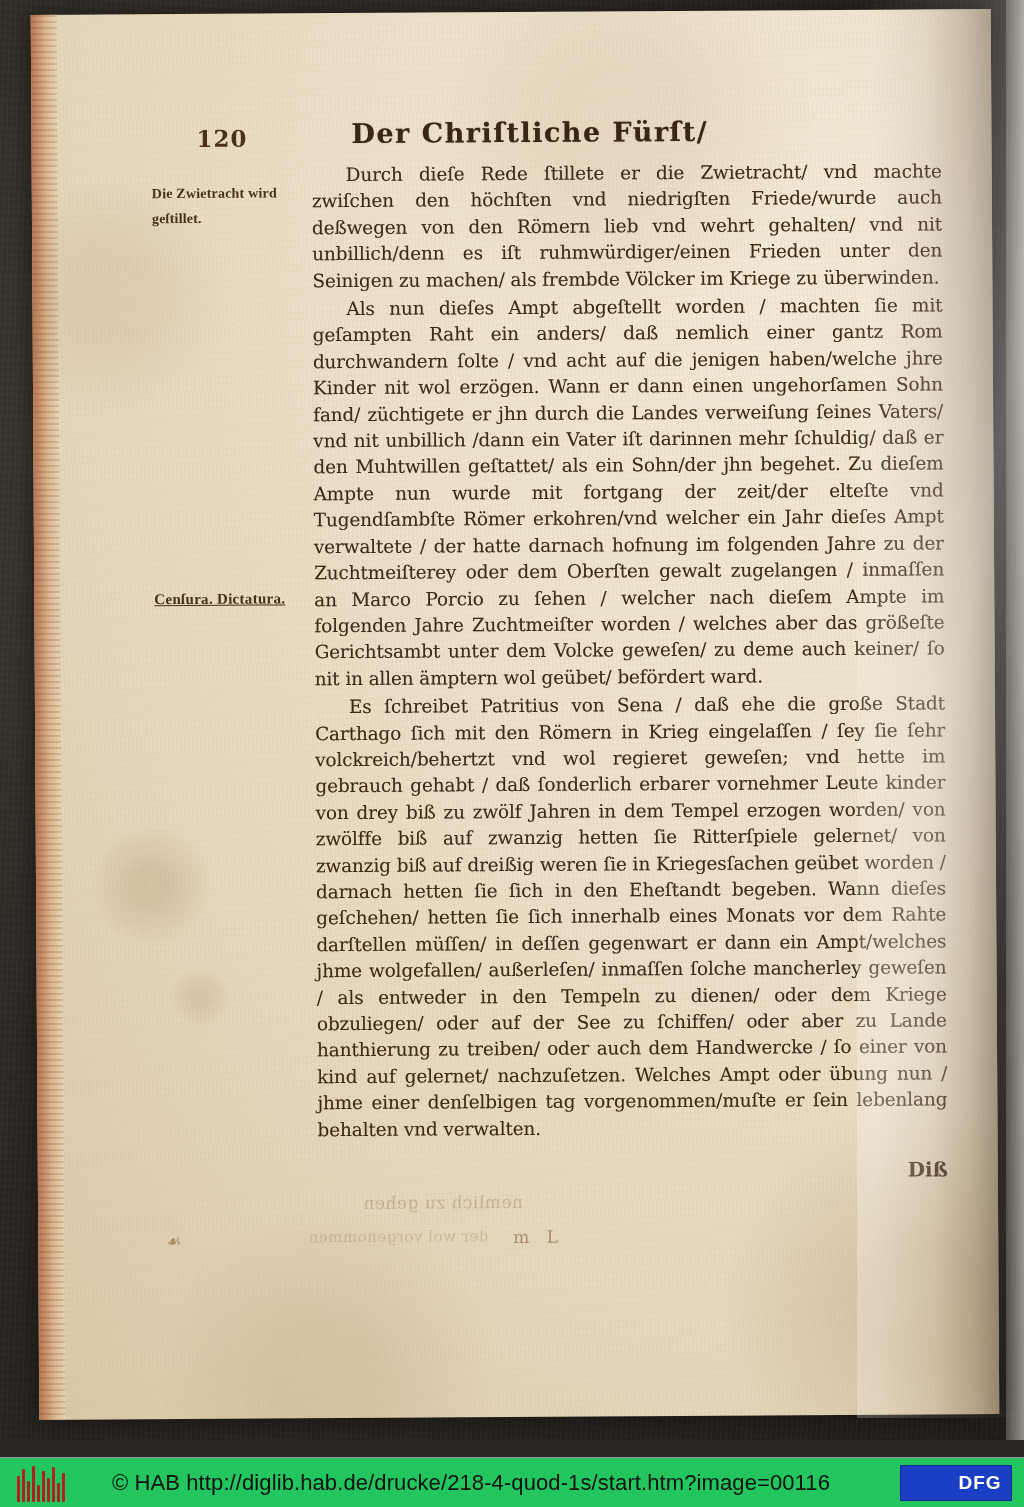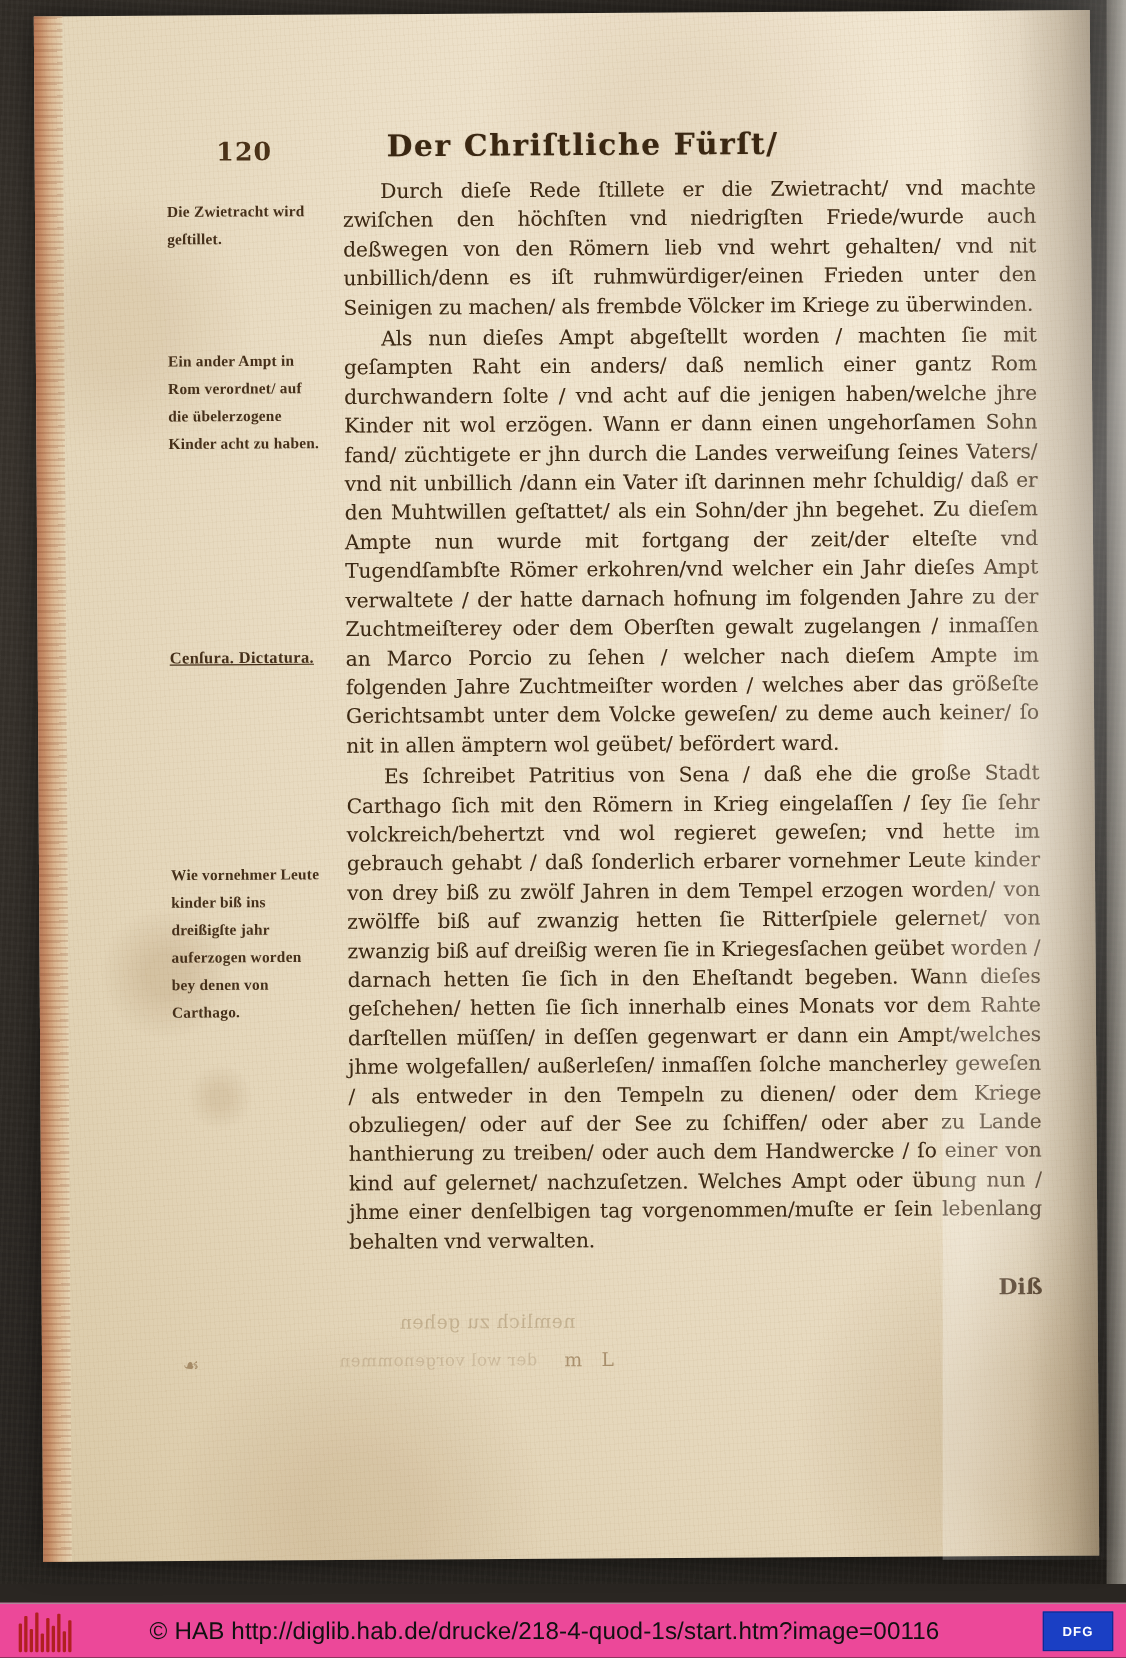--- a/index.html
+++ b/index.html
@@ -170,21 +170,21 @@
     font-family:"DejaVu Serif", serif;
     font-size:17px;
     color:rgba(120,85,45,.55);
   }
   #sig-left{ left:8px; top:1112px; }
   #sig-mid{  left:355px; top:1110px; letter-spacing:6px;}
 
   
   #footer-bar{
     position:absolute;left:0;bottom:0;width:1024px;height:49px;
-    background:#ec4899;
+    background:#22c55e;
     border-top:1px solid #9a9a9a;
     display:flex;align-items:center;
   }
   #hab-logo{
     width:62px;height:38px;margin-left:10px;flex:0 0 auto;
     display:flex;align-items:flex-end;justify-content:center;gap:2px;
   }
   #hab-logo i{
     display:block;width:3px;background:#b02020;border-radius:1px;
   }
@@ -193,22 +193,23 @@
     font-family:"Liberation Sans", sans-serif;
     font-size:22px;color:#111;letter-spacing:.1px;
     white-space:nowrap;
     padding-right:30px;
   }
   #dfg-logo{
     flex:0 0 auto;margin-right:12px;
     width:62px;height:34px;background:#1a3fc4;
     display:flex;align-items:center;justify-content:center;
     font-family:"Liberation Sans", sans-serif;
-    font-weight:700;font-size:12px;color:#ffffff;letter-spacing:1px;
+    font-weight:700;font-size:19px;color:#ffffff;letter-spacing:1px;
     border:1px solid #0d2a92;
+    padding-left:48px;
   }
   
   #right-sliver{
     position:absolute;right:0;top:0;width:18px;height:1440px;
     background:linear-gradient(90deg, rgba(230,222,205,.25), rgba(245,240,228,.55));
   }
 </style>
 </head>
 <body>
 
@@ -224,23 +225,21 @@
     <div id="gutter-shadow"></div>
 
     <div id="text-block">
 
       <div id="running-head">
         <span id="folio-number">120</span>
         <span id="head-title" class="fr">Der Chriſtliche Fürſt/</span>
       </div>
 
       <div class="margin-note" style="top:62px;">Die Zwietracht wird geſtillet.</div>
-      <div class="margin-note" style="top:198px;">Ein ander Ampt in Rom verordnet/ auf die übelerzogene Kinder acht zu haben.</div>
       <div class="margin-note roman" style="top:470px;">Cenſura. Dictatura.</div>
-      <div class="margin-note" style="top:665px;">Wie vornehmer Leute kinder biß ins dreißigſte jahr auferzogen worden bey denen von Carthago.</div>
 
       <div id="body-col">
         <p class="para"><span class="ind"></span><span>Durch dieſe Rede ſtillete er die Zwietracht/ vnd machte zwiſchen den höchſten vnd niedrigſten Friede/wurde auch deßwegen von den Römern lieb vnd wehrt gehalten/ vnd nit unbillich/denn es iſt ruhmwürdiger/einen Frieden unter den Seinigen zu machen/ als frembde Völcker im Kriege zu überwinden.</span></p>
         <p class="para"><span class="ind"></span><span>Als nun dieſes Ampt abgeſtellt worden / machten ſie mit geſampten Raht ein anders/ daß nemlich einer gantz Rom durchwandern ſolte / vnd acht auf die jenigen haben/welche jhre Kinder nit wol erzögen. Wann er dann einen ungehorſamen Sohn fand/ züchtigete er jhn durch die Landes verweiſung ſeines Vaters/ vnd nit unbillich /dann ein Vater iſt darinnen mehr ſchuldig/ daß er den Muhtwillen geſtattet/ als ein Sohn/der jhn begehet. Zu dieſem Ampte nun wurde mit fortgang der zeit/der elteſte vnd Tugendſambſte Römer erkohren/vnd welcher ein Jahr dieſes Ampt verwaltete / der hatte darnach hofnung im folgenden Jahre zu der Zuchtmeiſterey oder dem Oberſten gewalt zugelangen / inmaſſen an Marco Porcio zu ſehen / welcher nach dieſem Ampte im folgenden Jahre Zuchtmeiſter worden / welches aber das größeſte Gerichtsambt unter dem Volcke geweſen/ zu deme auch keiner/ ſo nit in allen ämptern wol geübet/ befördert ward.</span></p>
         <p class="para"><span class="ind"></span><span>Es ſchreibet Patritius von Sena / daß ehe die große Stadt Carthago ſich mit den Römern in Krieg eingelaſſen / ſey ſie ſehr volckreich/behertzt vnd wol regieret geweſen; vnd hette im gebrauch gehabt / daß ſonderlich erbarer vornehmer Leute kinder von drey biß zu zwölf Jahren in dem Tempel erzogen worden/ von zwölffe biß auf zwanzig hetten ſie Ritterſpiele gelernet/ von zwanzig biß auf dreißig weren ſie in Kriegesſachen geübet worden / darnach hetten ſie ſich in den Eheſtandt begeben. Wann dieſes geſchehen/ hetten ſie ſich innerhalb eines Monats vor dem Rahte darſtellen müſſen/ in deſſen gegenwart er dann ein Ampt/welches jhme wolgefallen/ außerleſen/ inmaſſen ſolche mancherley geweſen / als entweder in den Tempeln zu dienen/ oder dem Kriege obzuliegen/ oder auf der See zu ſchiffen/ oder aber zu Lande hanthierung zu treiben/ oder auch dem Handwercke / ſo einer von kind auf gelernet/ nachzuſetzen. Welches Ampt oder übung nun / jhme einer denſelbigen tag vorgenommen/muſte er ſein lebenlang behalten vnd verwalten.</span></p>
       </div>
 
       <div id="catchword" class="fr">Diß</div>
 
       <div class="showthrough" id="ghost-1">nemlich zu gehen</div>

